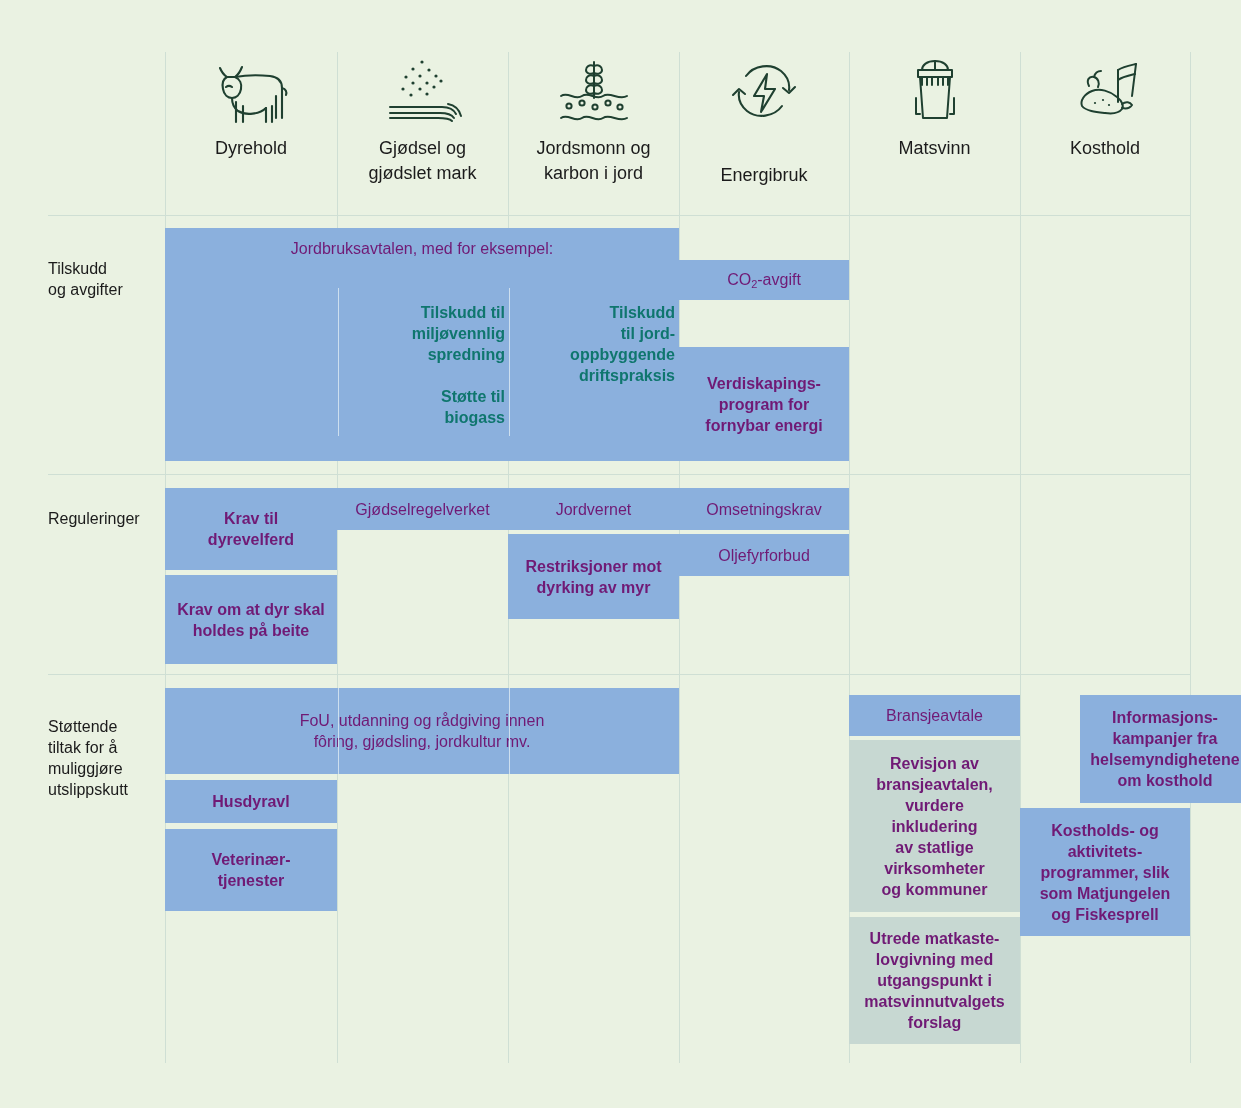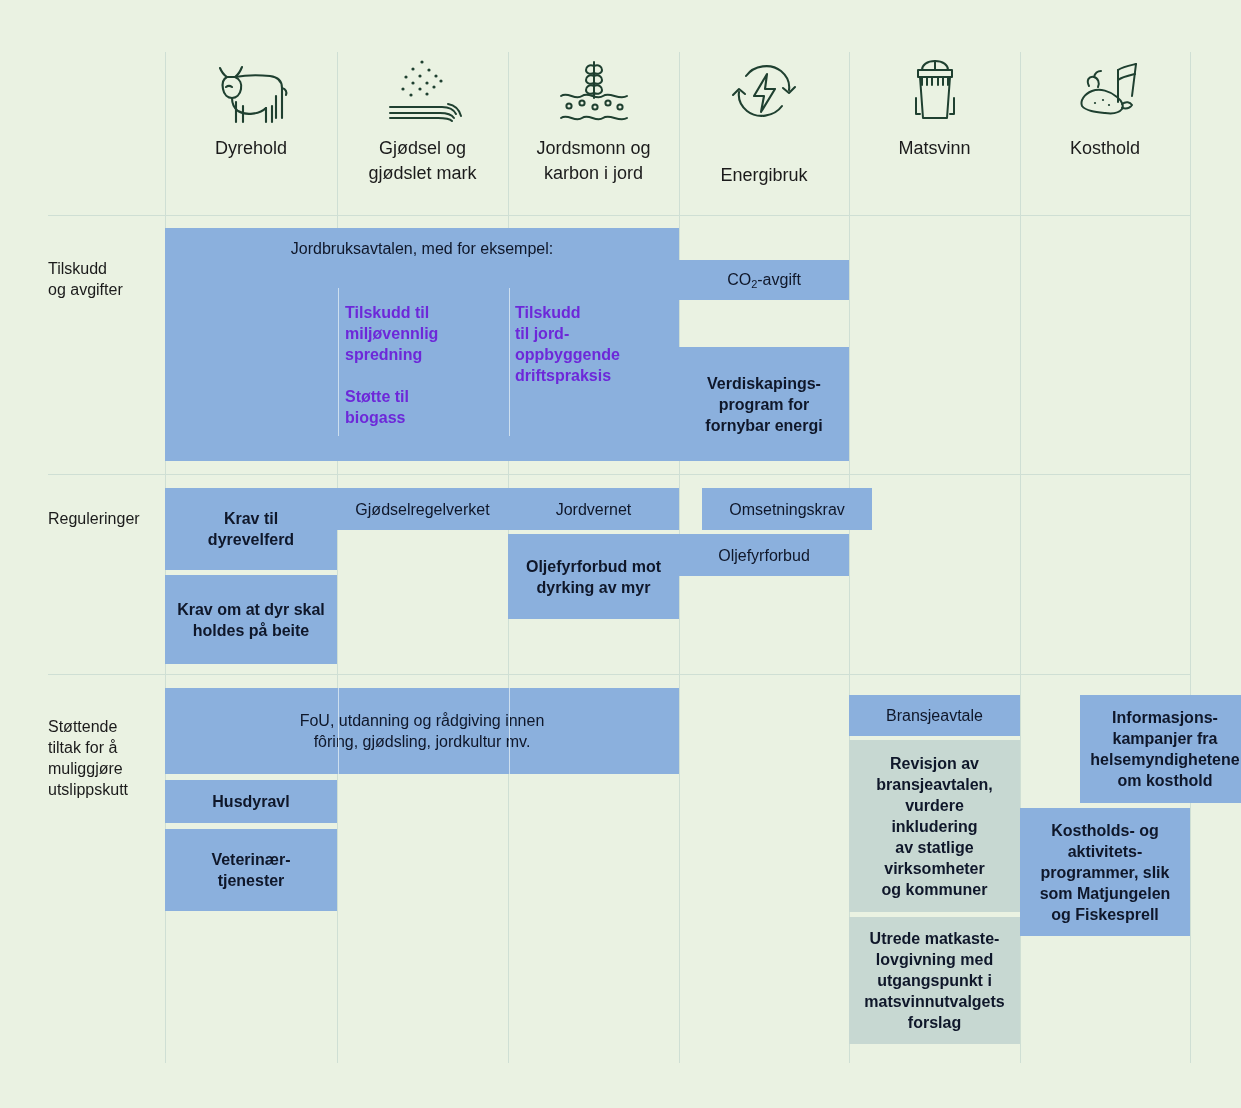--- a/index.html
+++ b/index.html
@@ -35,30 +35,30 @@
   }
 
   
   .card{
     position:absolute;
     background:#8bb0dd;
     display:flex;align-items:center;justify-content:flex-end;
     text-align:center;
     font-size:16px;line-height:21px;
     font-weight:bold;
-    color:#0f172a;
+    color:#701a75;
     box-sizing:border-box;
     padding:14px 8px;
   }
   .card.plain{font-weight:normal;}
   .card.grey{background:#c7d8d2;}
   .card.topalign{align-items:flex-start;padding-top:10px;}
   .card .inner{width:100%;}
   .sep{position:absolute;width:1px;background:#cddfef;}
-  .sub{position:absolute;text-align:left;font-size:16px;line-height:21px;font-weight:bold;color:#6d28d9;}
+  .sub{position:absolute;text-align:right;font-size:16px;line-height:21px;font-weight:bold;color:#0f766e;}
   sub{font-size:11px;vertical-align:baseline;position:relative;top:3px;}
 </style>
 </head>
 <body>
 
 <div class="sheet">
 
   <div class="vline" style="left:165px;top:52px;height:1011px;"></div>
   <div class="vline" style="left:337px;top:52px;height:1011px;"></div>
   <div class="vline" style="left:508px;top:52px;height:1011px;"></div>
@@ -238,25 +238,25 @@
   </div>
 
   <div class="card plain" style="left:337px;top:488px;width:171px;height:42px;">
     <span class="inner">Gjødselregelverket</span>
   </div>
 
   <div class="card plain" style="left:508px;top:488px;width:171px;height:42px;">
     <span class="inner">Jordvernet</span>
   </div>
   <div class="card" style="left:508px;top:534px;width:171px;height:85px;">
-    <span class="inner" style="white-space:pre-line;">Oljefyrforbud mot
+    <span class="inner" style="white-space:pre-line;">Restriksjoner mot
 dyrking av myr</span>
   </div>
 
-  <div class="card plain" style="left:702px;top:488px;width:170px;height:42px;">
+  <div class="card plain" style="left:679px;top:488px;width:170px;height:42px;">
     <span class="inner">Omsetningskrav</span>
   </div>
   <div class="card plain" style="left:679px;top:534px;width:170px;height:42px;">
     <span class="inner">Oljefyrforbud</span>
   </div>
 
   <div class="card plain" style="left:165px;top:688px;width:514px;height:86px;">
     <span class="inner" style="white-space:pre-line;">FoU, utdanning og rådgiving innen
 fôring, gjødsling, jordkultur mv.</span>
   </div>

